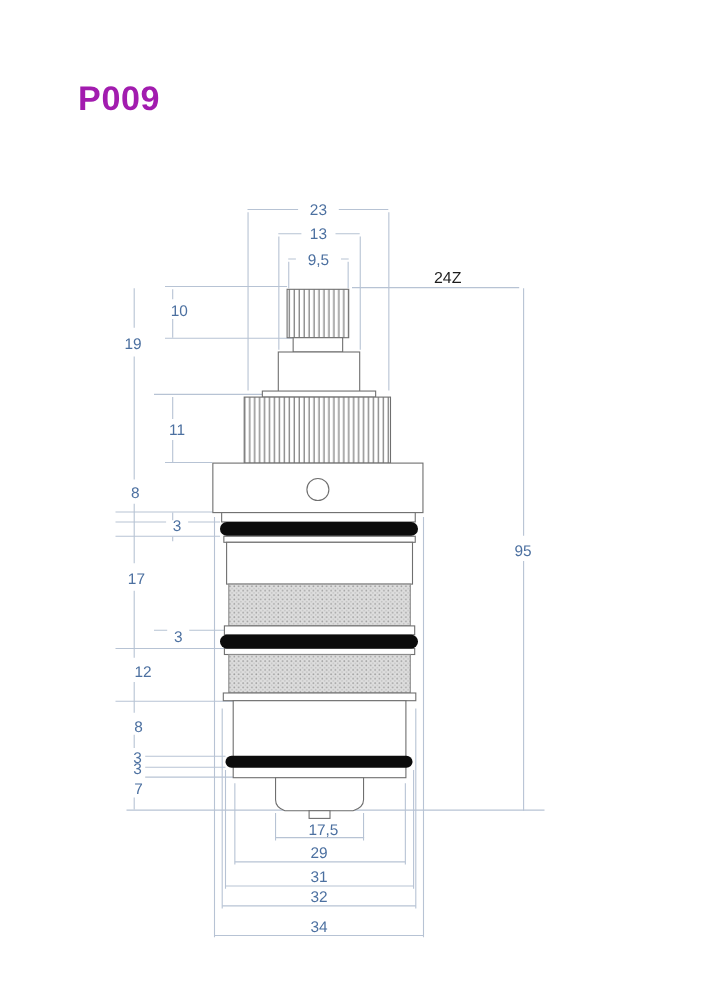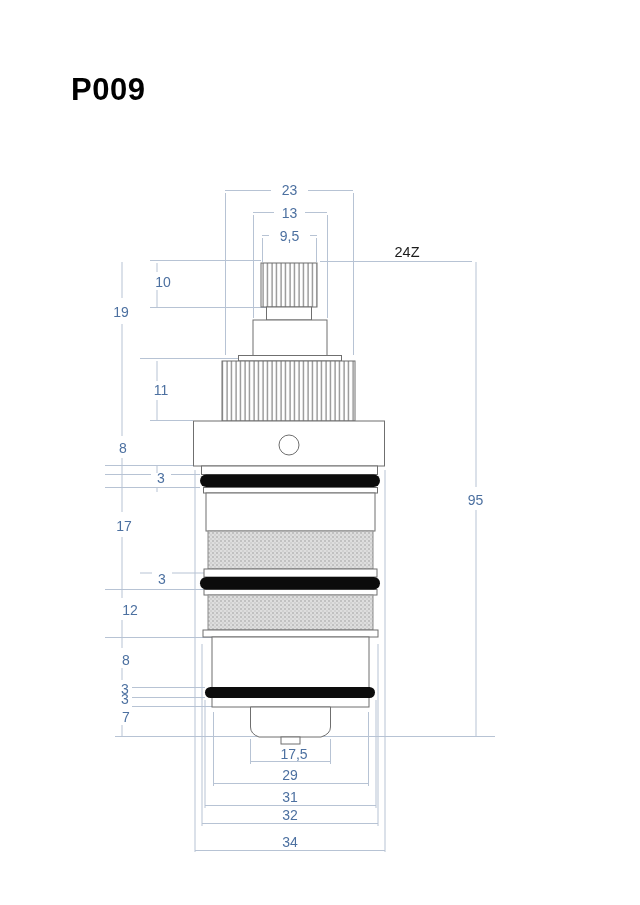--- a/index.html
+++ b/index.html
@@ -1,18 +1,18 @@
 <!DOCTYPE html>
 <html><head>
 <meta charset="utf-8">
 <style>
   html,body{margin:0;padding:0;background:#ffffff;}
   body{width:640px;height:905px;position:relative;font-family:"Liberation Sans",sans-serif;}
   .page{position:absolute;inset:0;background:#fff;}
-  .title{position:absolute;left:71px;top:72px;font-size:31px;font-weight:700;color:#000000;letter-spacing:0.5px;}
+  .title{position:absolute;left:71px;top:72px;font-size:31px;font-weight:700;color:#a21caf;letter-spacing:0.5px;}
   svg text{font-family:"Liberation Sans",sans-serif;}
   .dimtxt{font-size:14px;fill:#4c70a0;}
   .lbltxt{font-size:14.5px;fill:#1c1c1c;}
 </style>
 </head>
 <body>
 
 <div class="page">
   <div class="title">P009</div>
 

